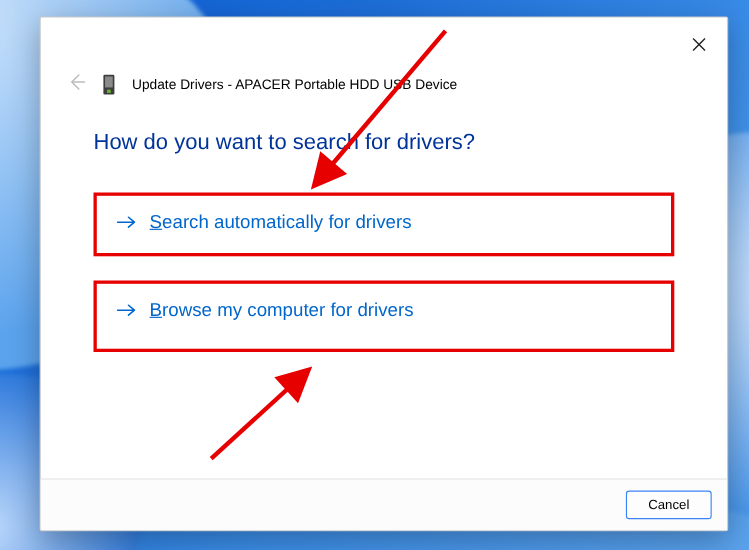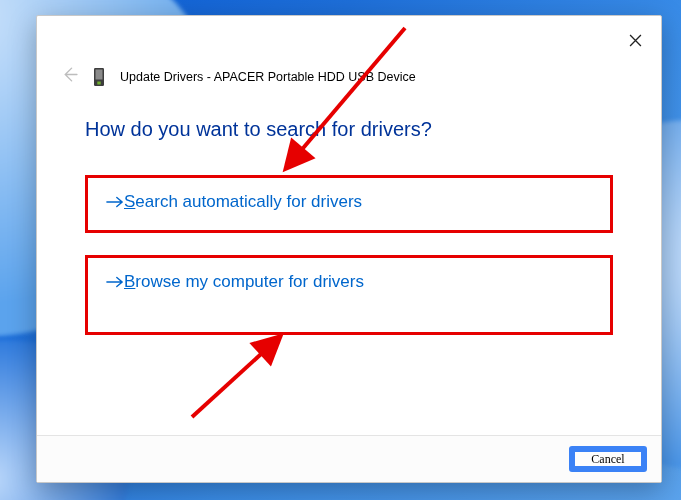--- a/index.html
+++ b/index.html
@@ -76,20 +76,21 @@
     .option {
       border: 3px solid #e60000;
       padding: 14px 16px 16px 18px;
       margin-bottom: 22px;
       cursor: pointer;
       position: relative;
     }
     .option-row {
       display: flex;
       align-items: baseline;
+      gap: 12px;
     }
     .opt-arrow {
       color: #0066cc;
       flex-shrink: 0;
       position: relative;
       top: 2px;
     }
     .opt-arrow svg { width:18px;height:14px; }
     .opt-text { flex: 1; }
     .opt-title {
@@ -110,26 +111,26 @@
       bottom: 0; left: 0; right: 0;
       padding: 10px 14px;
       border-top: 1px solid #e4e4e4;
       background: #fcfcfc;
       display: flex;
       justify-content: flex-end;
     }
     .btn {
       min-width: 78px;
       height: 26px;
-      border: 6px solid #3b82f6;
+      border: 1px solid #3b82f6;
       background: #fdfdfd;
       border-radius: 3px;
       font-size: 12px;
       cursor: pointer;
-      font-family: Liberation Serif, serif;
+      font-family: Liberation Sans, sans-serif;
     }
 
     
     .anno {
       position: absolute;
       pointer-events: none;
     }
   </style>
 </head>
 <body>
@@ -171,21 +172,21 @@
           <svg viewBox="0 0 20 14">
               <path d="M1 7 H17 M12 2 L18 7 L12 12" stroke="currentColor" stroke-width="1.6" fill="none" stroke-linecap="round" stroke-linejoin="round"></path>
             </svg>
         </span>
         <div class="opt-text">
           <div class="opt-title"><span class="mnemonic">S</span><span>earch automatically for drivers</span></div>
         </div>
       </div>
     </div>
 
-    <div class="option" style="padding-bottom:38px;">
+    <div class="option" style="padding-bottom:23px;">
       <div class="option-row">
         <span class="opt-arrow">
           <svg viewBox="0 0 20 14">
               <path d="M1 7 H17 M12 2 L18 7 L12 12" stroke="currentColor" stroke-width="1.6" fill="none" stroke-linecap="round" stroke-linejoin="round"></path>
             </svg>
         </span>
         <div class="opt-text">
           <div class="opt-title"><span class="mnemonic">B</span><span>rowse my computer for drivers</span></div>
         </div>
       </div>

